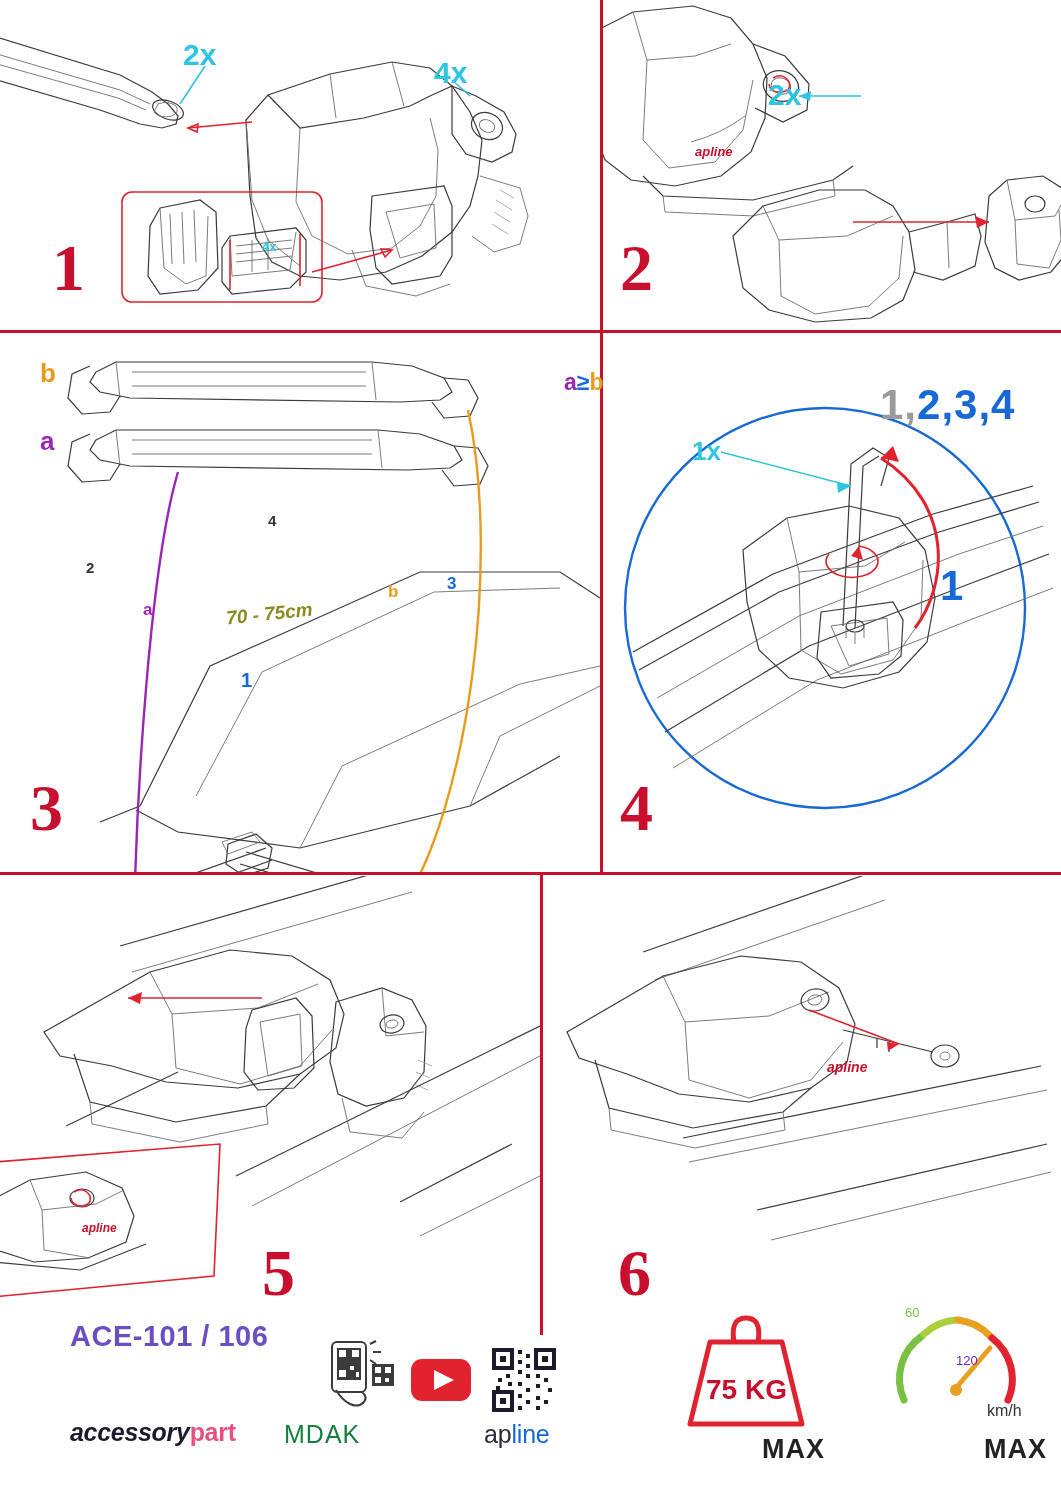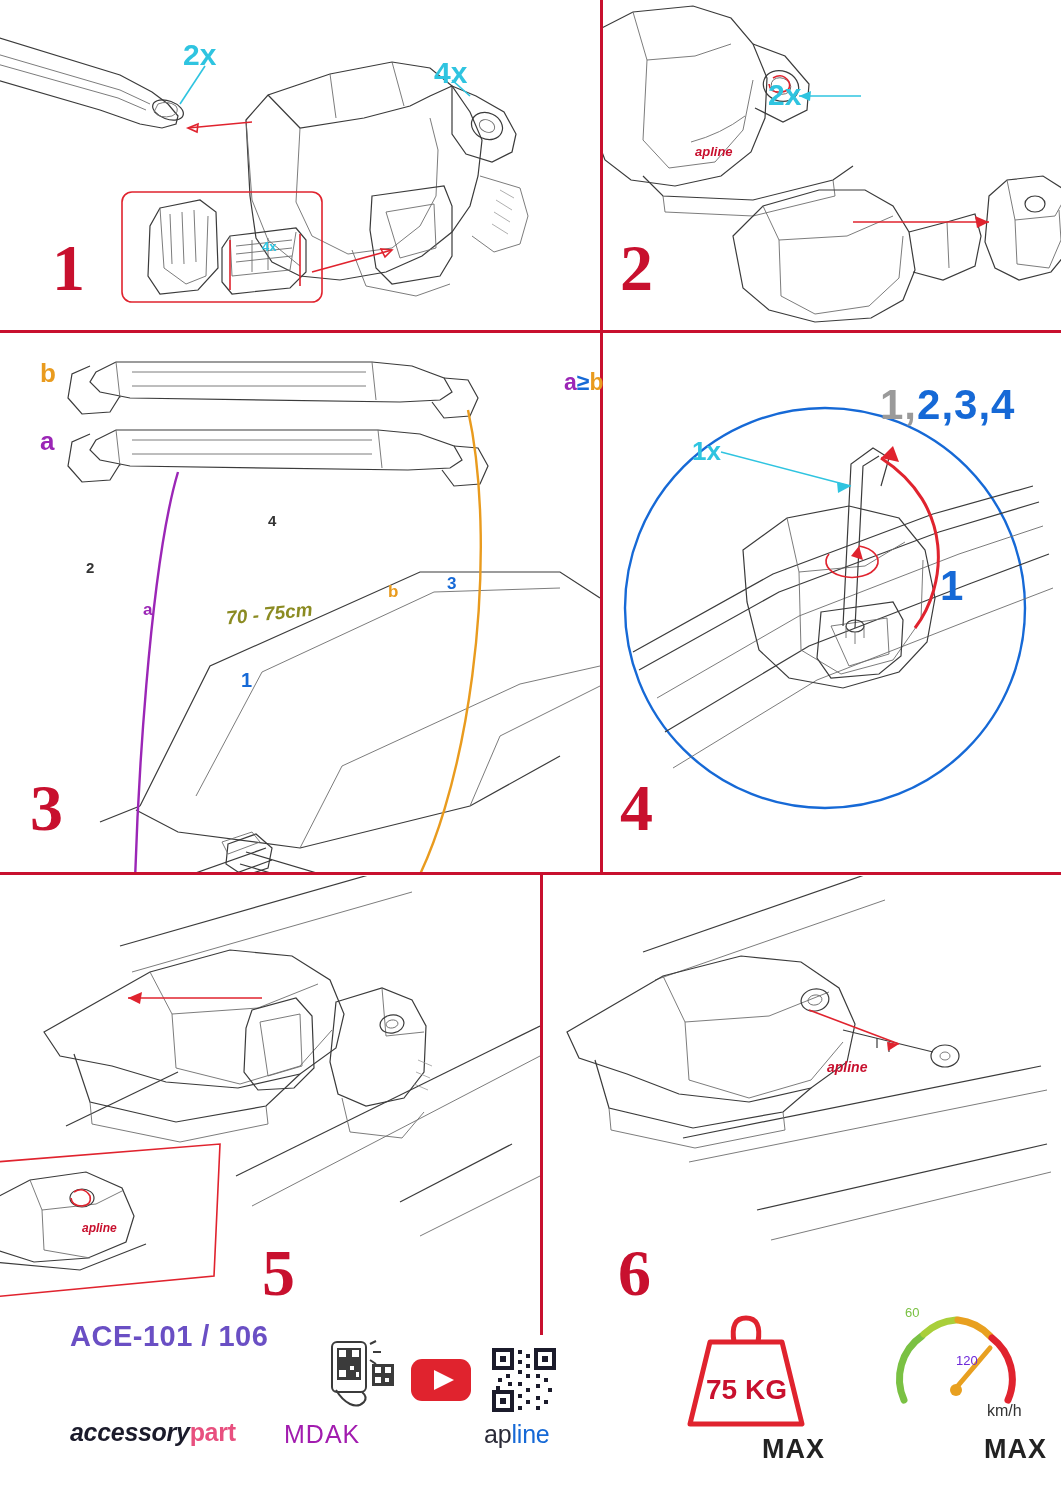--- a/index.html
+++ b/index.html
@@ -109,21 +109,21 @@
     letter-spacing: -0.3px;
   }
   .brand-accessorypart .dark { color: #1b1b2b; font-style: italic; }
   .brand-accessorypart .pink { color: #e8507f; }
 
   .brand-mdak {
     position: absolute;
     left: 284px;
     top: 1420px;
     font-size: 25px;
-    color: #a21caf;
+    color: #15803d;
     letter-spacing: 1px;
   }
   .brand-ipqi {
     position: absolute;
     left: 406px;
     top: 1506px;
     font-size: 18px;
     color: #ef4444;
   }
   .brand-apline {

